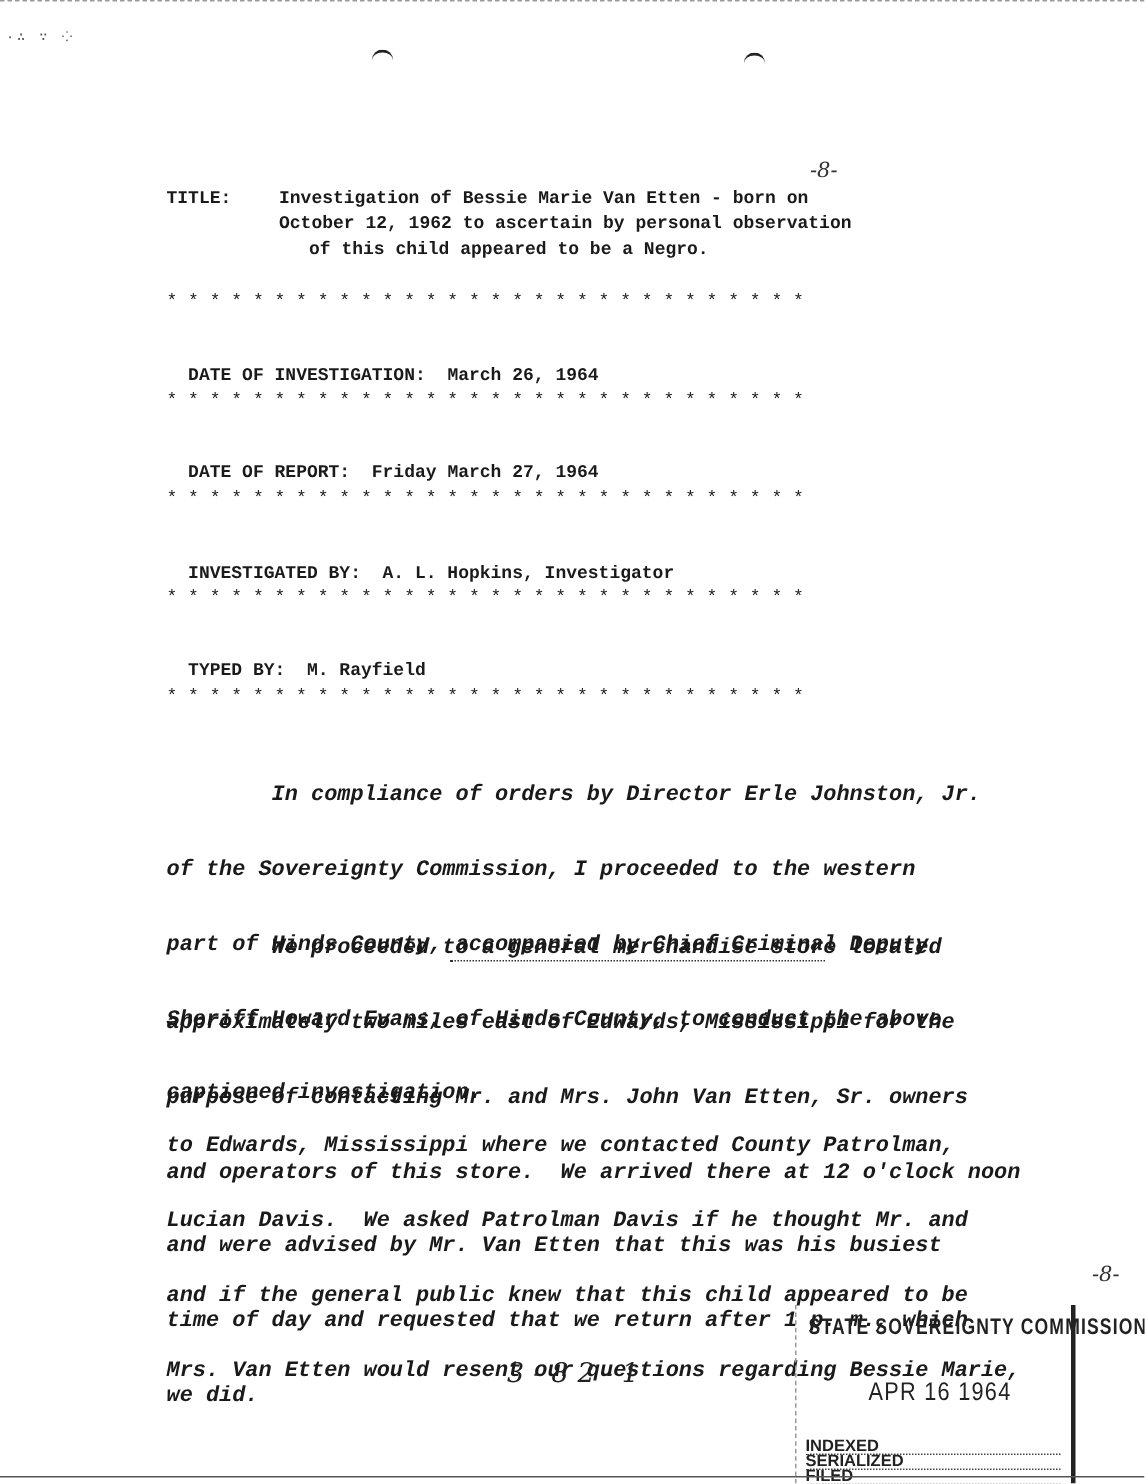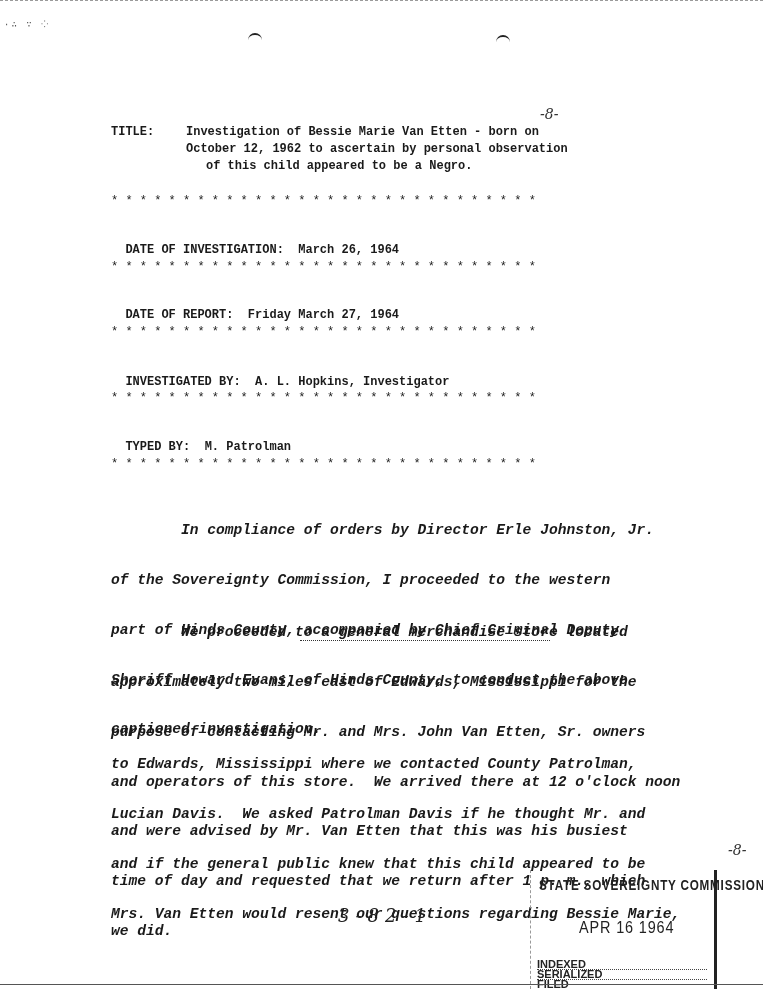--- a/index.html
+++ b/index.html
@@ -94,21 +94,21 @@
 
 <div class="mono stars" style="left:111px;top:324px;">* * * * * * * * * * * * * * * * * * * * * * * * * * * * * *</div>
 
 <div class="mono" style="left:111px;top:357px;">
   <span>INVESTIGATED BY:</span>  <span>A. L. Hopkins, Investigator</span>
 </div>
 
 <div class="mono stars" style="left:111px;top:390px;">* * * * * * * * * * * * * * * * * * * * * * * * * * * * * *</div>
 
 <div class="mono" style="left:111px;top:422px;">
-  <span>TYPED BY:</span>  <span>M. Patrolman</span>
+  <span>TYPED BY:</span>  <span>M. Rayfield</span>
 </div>
 
 <div class="mono stars" style="left:111px;top:456px;">* * * * * * * * * * * * * * * * * * * * * * * * * * * * * *</div>
 
 <div class="para" style="top:489px;">
   <div>        In compliance of orders by Director Erle Johnston, Jr.</div>
   <div>of the Sovereignty Commission, I proceeded to the western</div>
   <div>part of Hinds County, accompanied by Chief Criminal Deputy</div>
   <div>Sheriff Howard Evans, of Hinds County, to conduct the above</div>
   <div>captioned investigation.</div>

